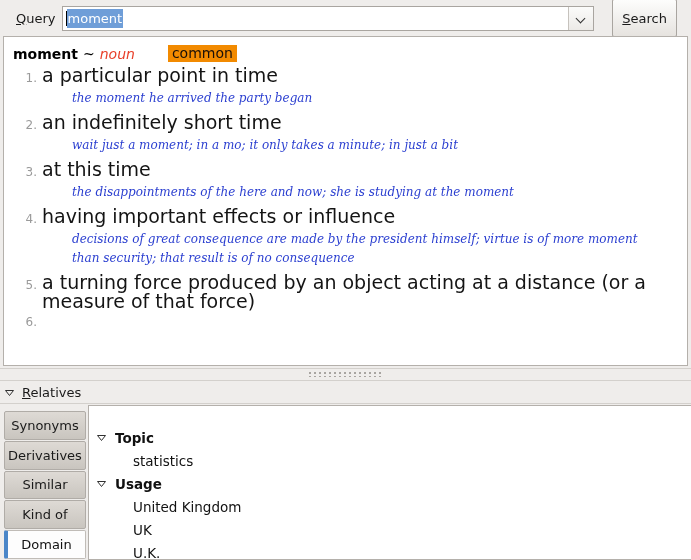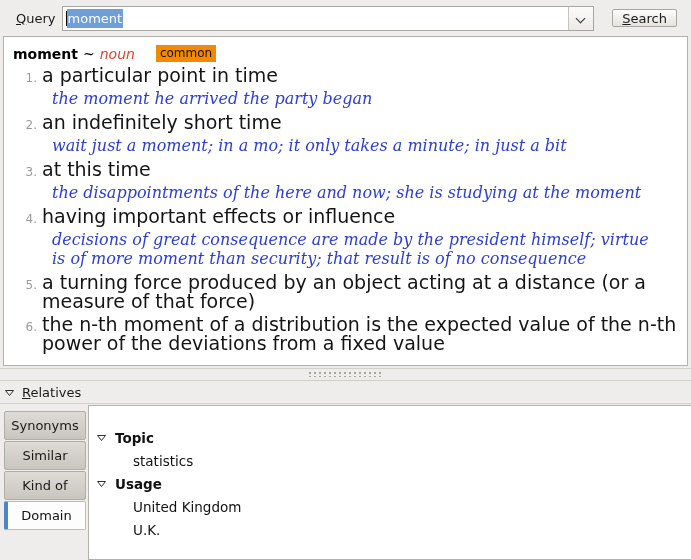--- a/index.html
+++ b/index.html
@@ -81,21 +81,21 @@
     content: "";
     position: absolute;
     left: 0; top: 1px;
     width: 6px; height: 6px;
     border-right: 1.6px solid #303030;
     border-bottom: 1.6px solid #303030;
     transform: rotate(45deg);
   }
   .search-btn {
     margin-left: 18px;
-    height: 18px;
+    height: 38px;
     min-width: 56px;
     padding: 0 9px;
     border: 1px solid #a9a5a0;
     border-radius: 2px;
     background: linear-gradient(#fdfdfc, #e6e3df);
     font-family: "DejaVu Sans", "Liberation Sans", sans-serif;
     font-size: 13px;
     color: #1a1a1a;
     cursor: pointer;
     white-space: nowrap;
@@ -128,24 +128,24 @@
     color: #000;
     margin: 0 5px;
     font-size: 14px;
   }
   .pos {
     color: #e8402a;
     font-style: italic;
     font-size: 14px;
   }
   .badge {
-    margin-left: 21px;
+    margin-left: 33px;
     background: #f28a00;
     color: #1a1008;
-    font-size: 12px;
+    font-size: 14px;
     line-height: 14px;
     padding: 1px 4px 2px 4px;
     font-weight: normal;
   }
 
   .sense {
     display: flex;
     align-items: baseline;
     padding: 2px 10px 2px 0;
   }
@@ -160,23 +160,24 @@
   }
   .sense-text {
     font-size: 19px;
     color: #141414;
     line-height: 19px;
   }
   .example {
     color: #2b3fd0;
     font-family: "DejaVu Serif", "Liberation Serif", serif;
     font-style: italic;
-    font-size: 16px;
+    font-size: 12px;
     line-height: 19px;
     padding: 2px 22px 3px 48px;
+    margin-left: 20px;
   }
 
   
   .splitter {
     position: absolute;
     left: 0;
     top: 368px;
     width: 691px;
     height: 11px;
     background: #efedeb;
@@ -345,21 +346,20 @@
     </div>
     <div class="example">decisions of great consequence are made by the president himself; virtue is of more moment than security; that result is of no consequence</div>
 
     <div class="sense">
       <span class="sense-num">5.</span>
       <span class="sense-text">a turning force produced by an object acting at a distance (or a measure of that force)</span>
     </div>
 
     <div class="sense">
       <span class="sense-num">6.</span>
-      <span class="sense-text">the n-th moment of a distribution is the expected value of the n-th power of the deviations from a fixed value</span>
     </div>
   </div>
 </div>
 
 <div class="splitter">
   <div class="grip"></div>
 </div>
 
 <div class="relatives-head">
   <span class="tri-outline">
@@ -367,20 +367,23 @@
         <polygon points="1.5,3.5 9.5,3.5 5.5,8.5" fill="none" stroke="#303030" stroke-width="1"></polygon>
       </svg>
   </span>
   <span class="relatives-label"><span class="mn">R</span><span>elatives</span></span>
 </div>
 
 <div class="bottom">
   <div class="tabcol">
     <div class="tab">
         <span>Synonyms</span>
+      </div>
+    <div class="tab">
+        <span>Derivatives</span>
       </div>
     <div class="tab">
         <span>Similar</span>
       </div>
     <div class="tab">
         <span>Kind of</span>
       </div>
     <div class="tab selected">
         <span>Domain</span>
       </div>
@@ -404,16 +407,19 @@
         <svg width="11" height="11" viewBox="0 0 11 11">
             <polygon points="1.5,3.5 9.5,3.5 5.5,8.5" fill="none" stroke="#303030" stroke-width="1"></polygon>
           </svg>
       </span>
       <span class="tree-label group">Usage</span>
     </div>
     <div class="tree-row child">
       <span class="tree-label">United Kingdom</span>
     </div>
     <div class="tree-row child">
+      <span class="tree-label">UK</span>
+    </div>
+    <div class="tree-row child">
       <span class="tree-label">U.K.</span>
     </div>
   </div>
 </div>
 
 </body></html>

